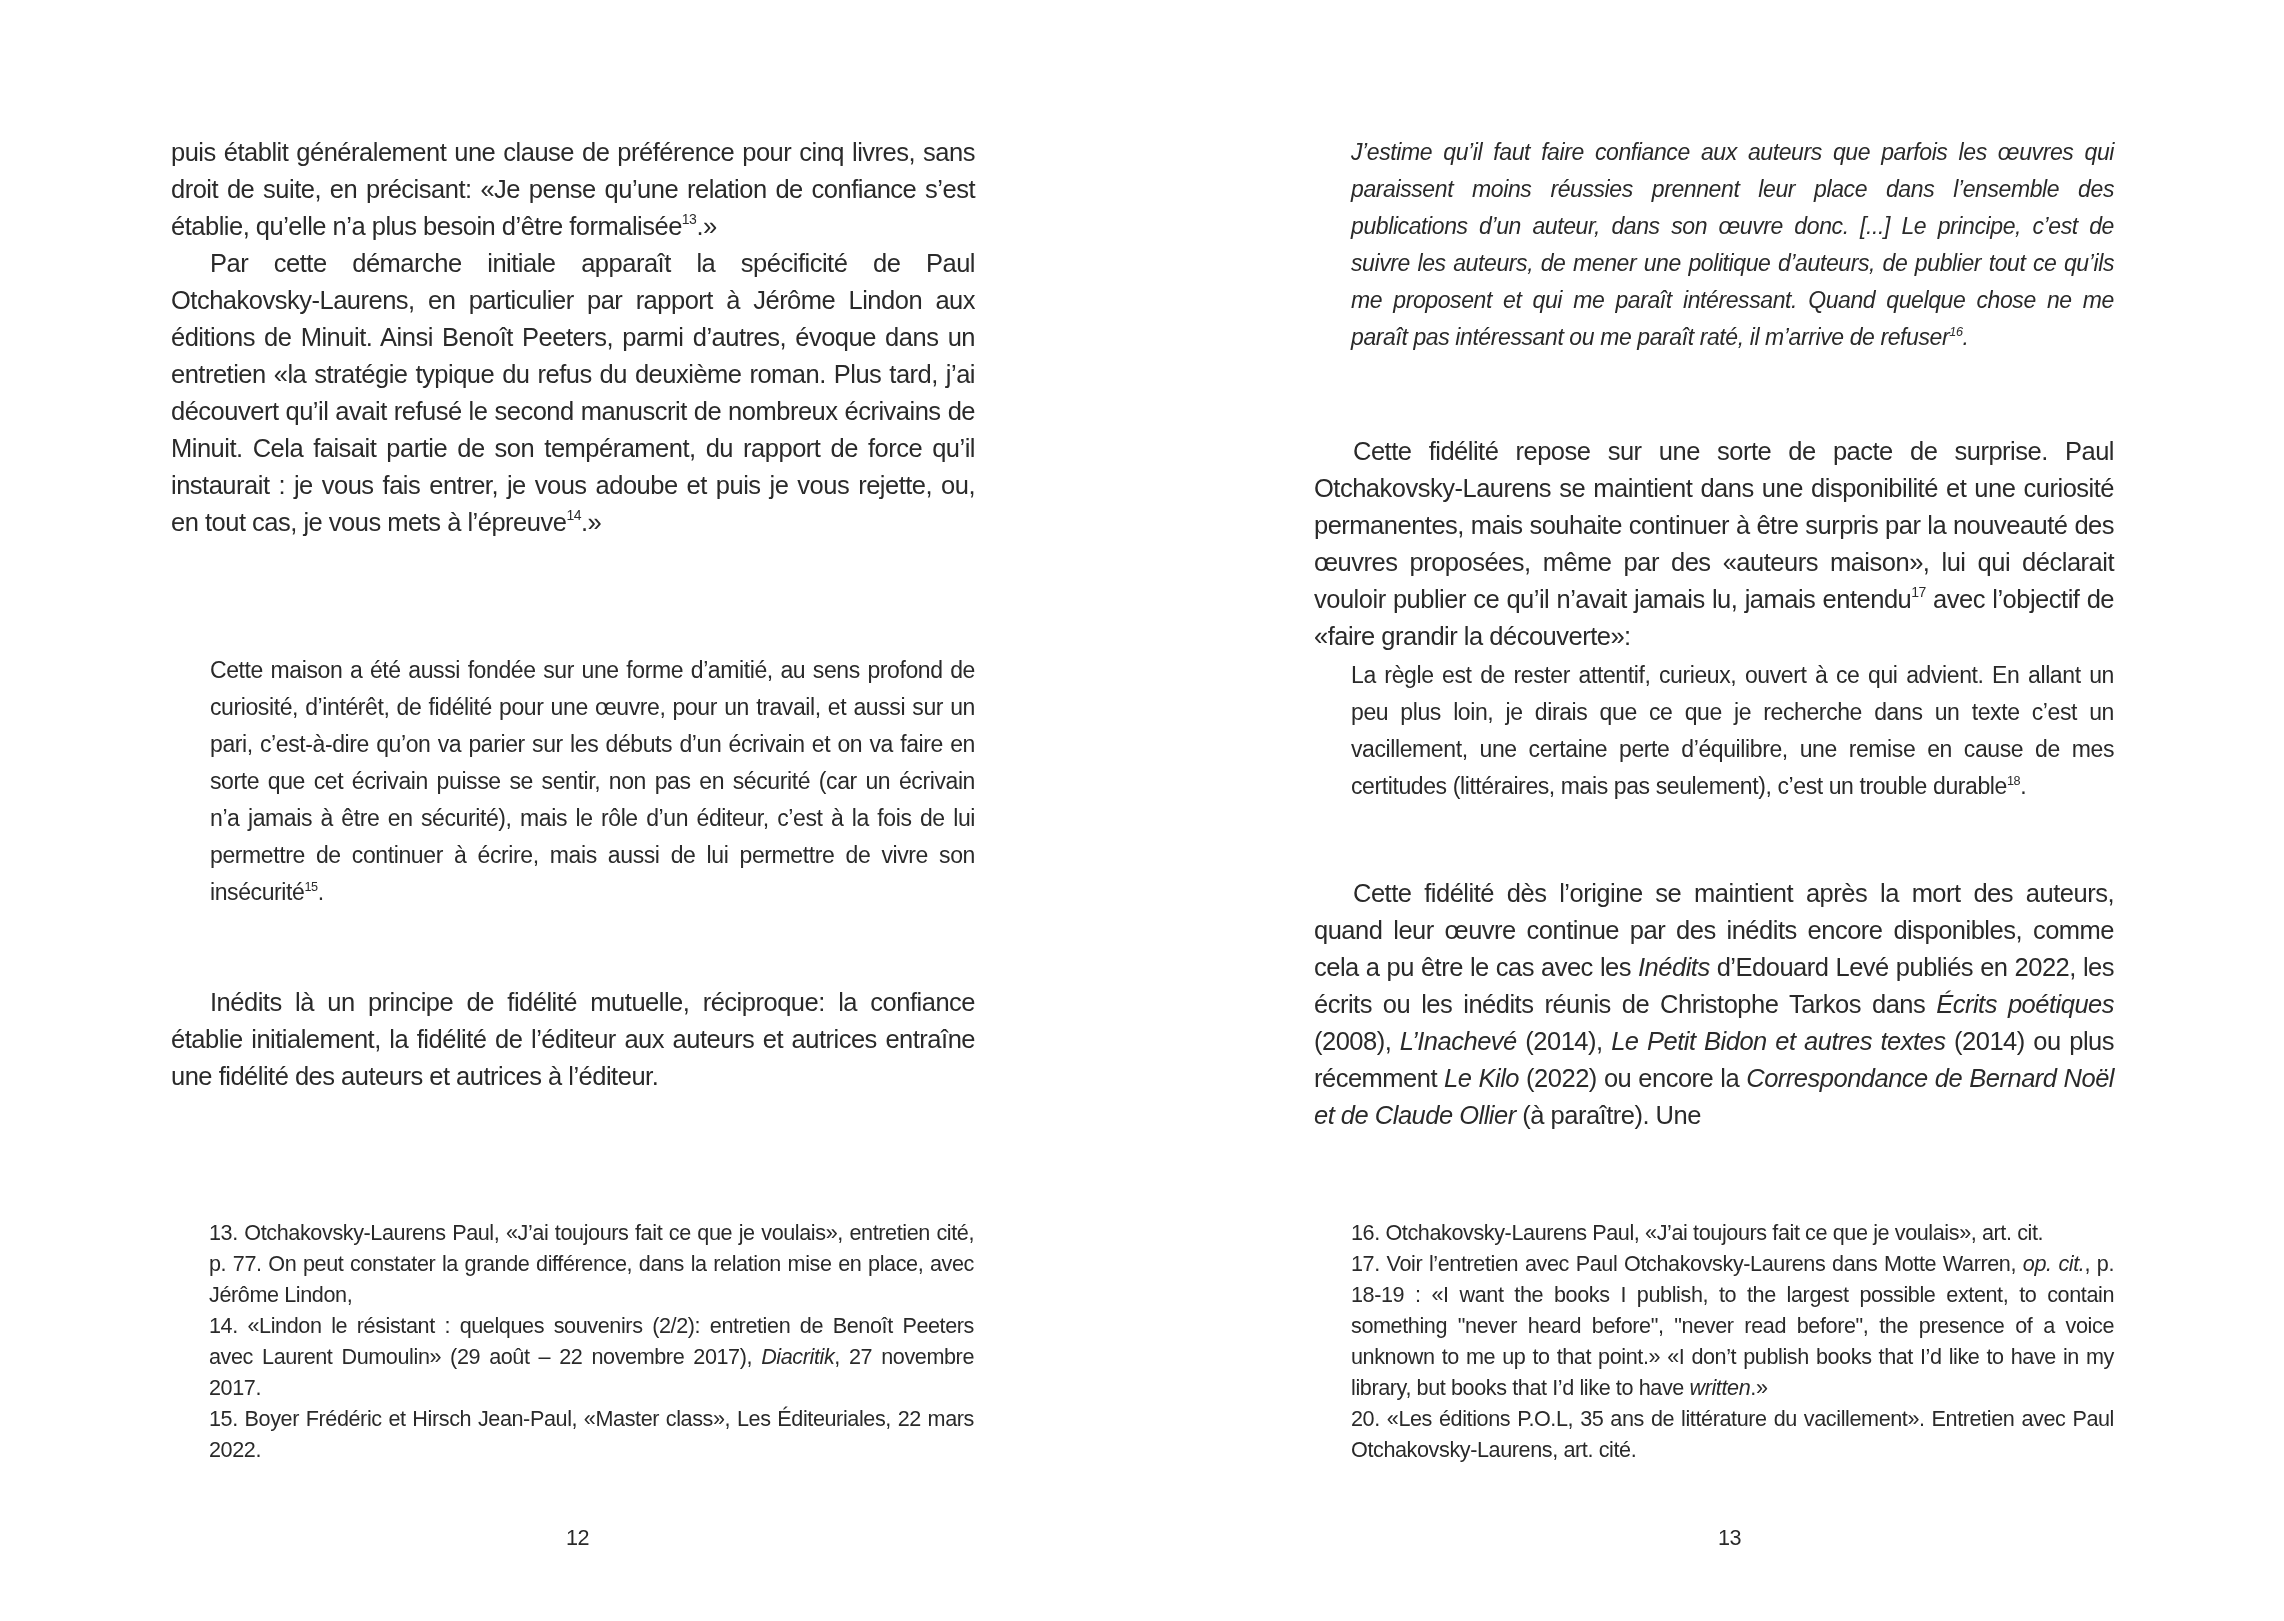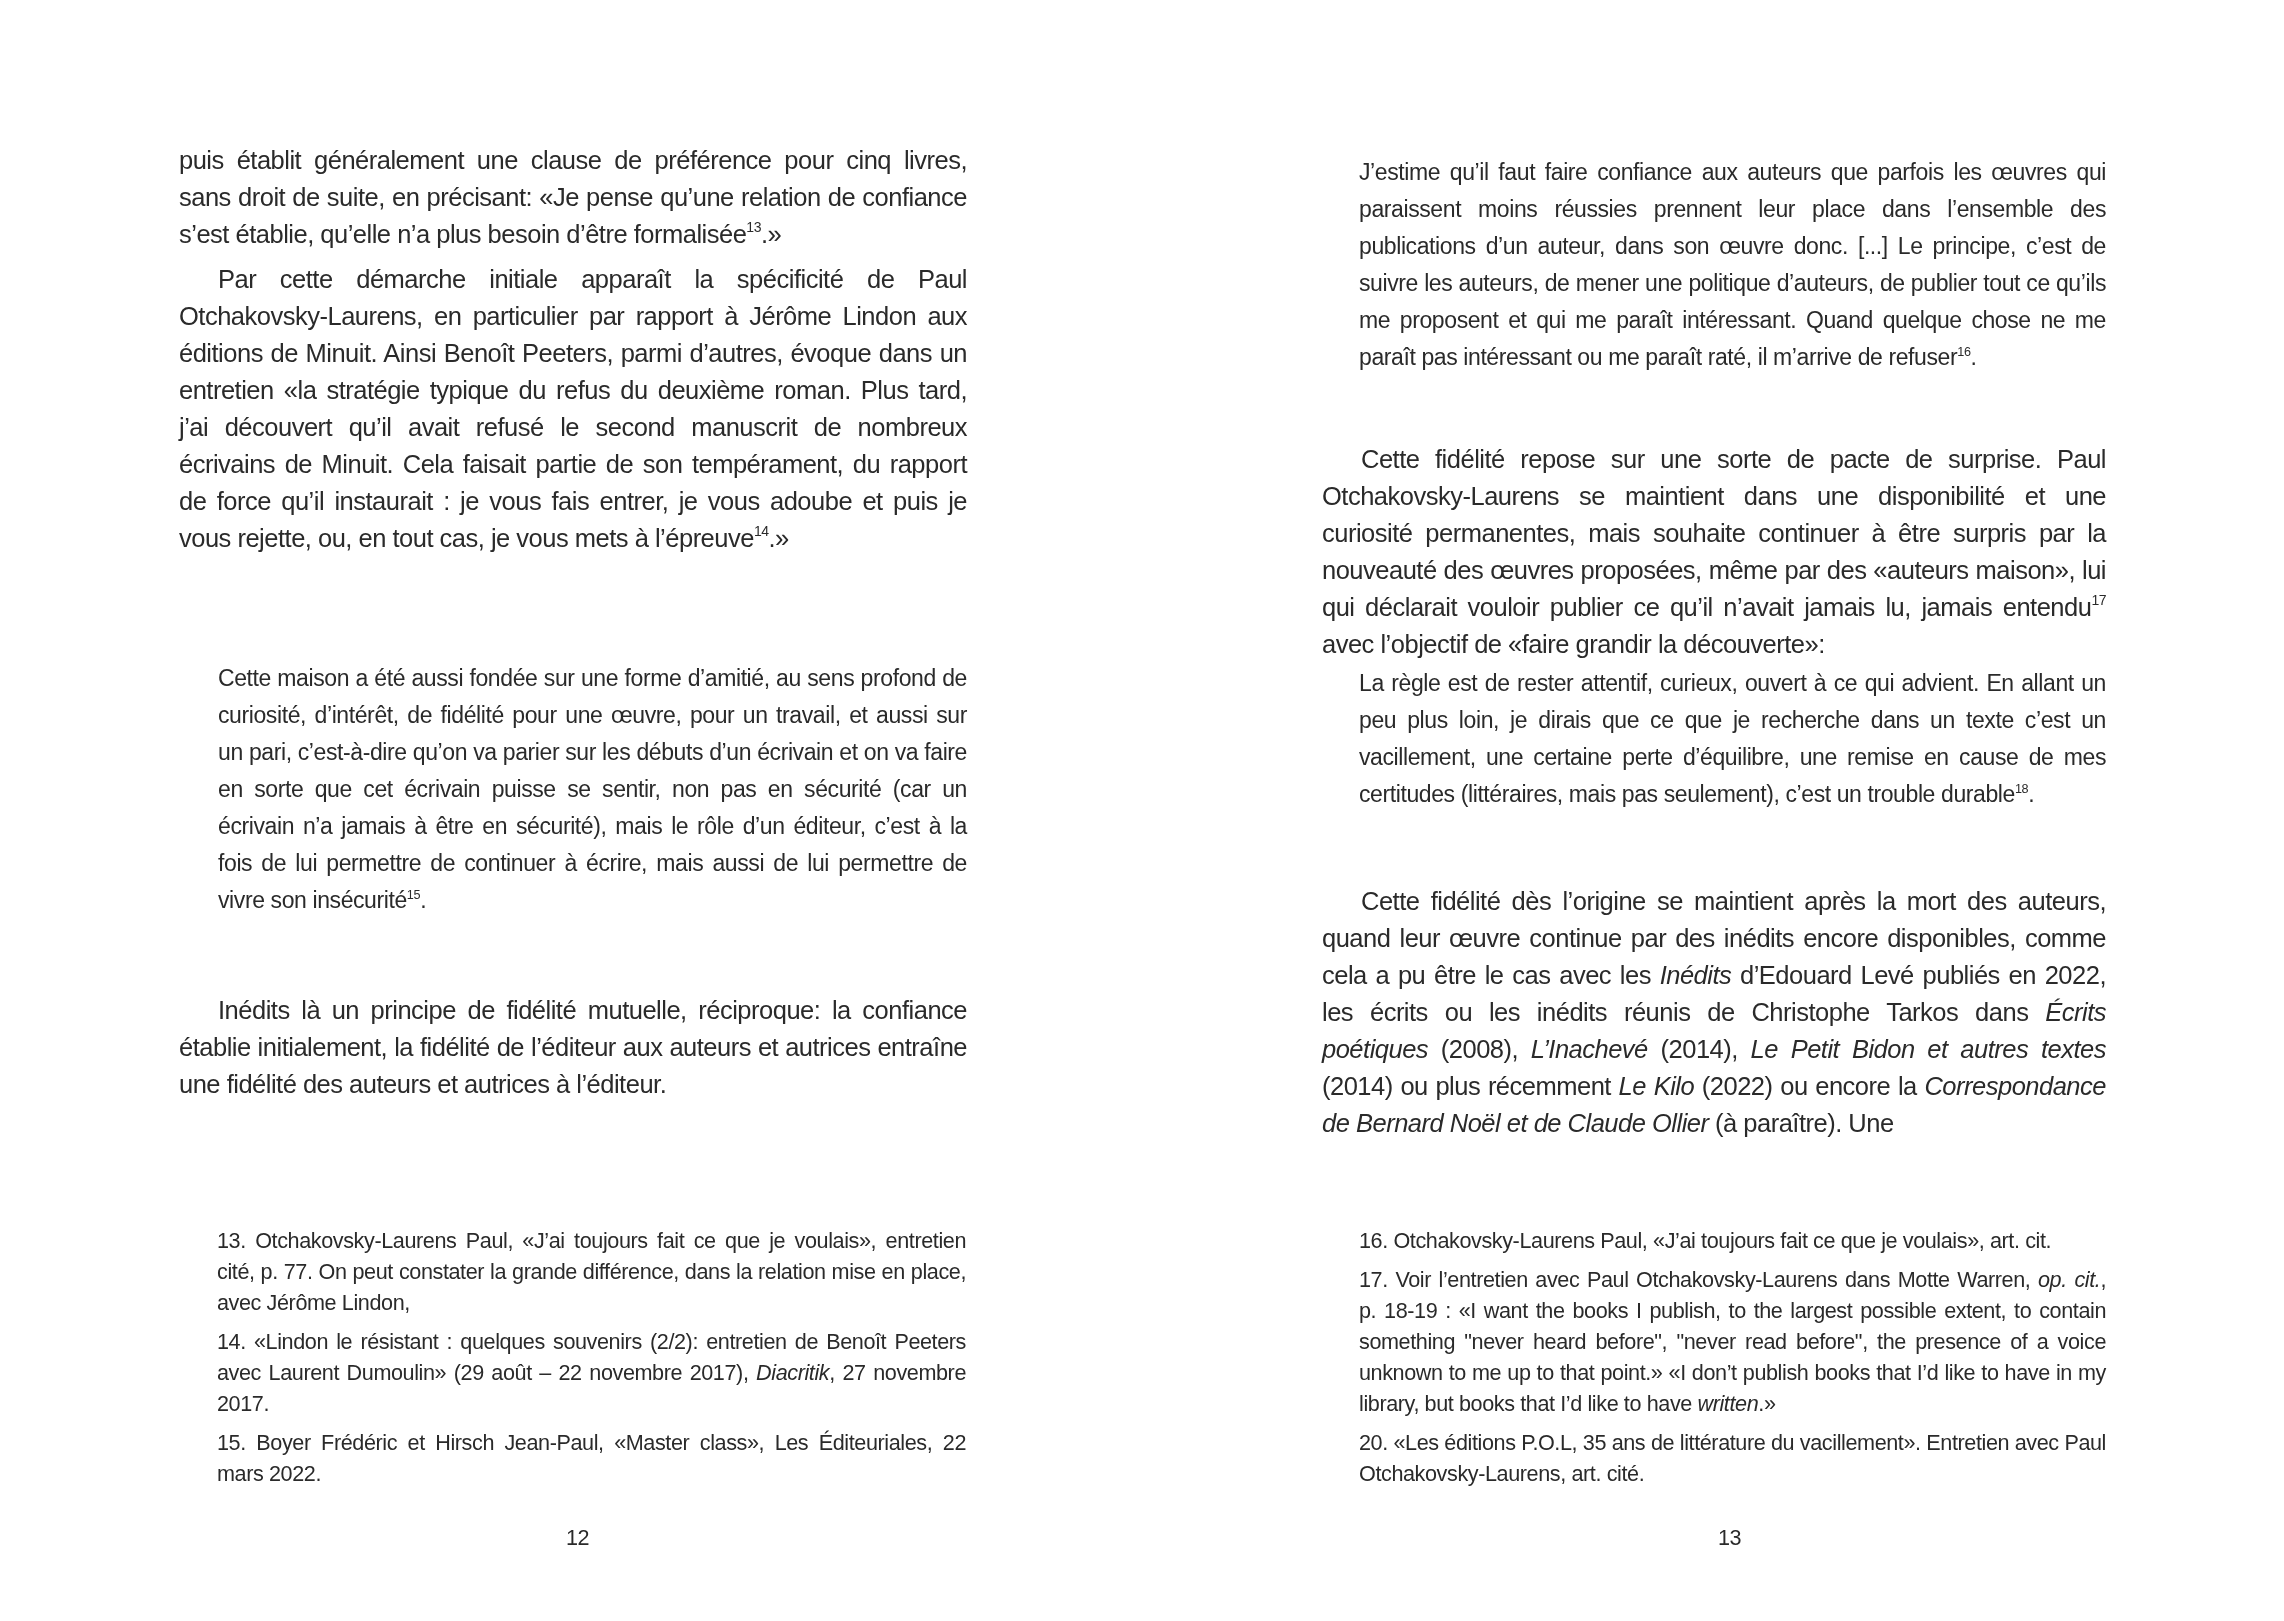--- a/index.html
+++ b/index.html
@@ -1,20 +1,20 @@
 <!DOCTYPE html>
 <html><head>
 <meta charset="utf-8">
 <style>
   html, body { margin:0; padding:0; background:#ffffff; }
   body { width:2285px; height:1621px; position:relative; overflow:hidden;
          font-family:"Liberation Sans", "DejaVu Sans", sans-serif; color:#2a2a2a; }
   .page { position:absolute; top:0; height:1621px; }
   .col { position:absolute; }
-  p { margin:8px; }
+  p { margin:0; }
   .main p { font-size:25.5px; line-height:37px; text-align:justify; letter-spacing:-0.5px; }
   .main p.indent { text-indent:39px; }
   .bq p { font-size:23px; line-height:37px; text-align:justify; letter-spacing:-0.4px; }
   .fn p { font-size:21.6px; line-height:31px; text-align:justify; letter-spacing:-0.4px; }
   sup { font-size:0.55em; line-height:0; vertical-align:0.75em; }
   i { font-style:italic; }
   .pnum { position:absolute; top:1525px; font-size:21.6px; letter-spacing:-0.5px; }
 </style>
 </head>
 <body>
@@ -36,21 +36,21 @@
   <div class="col fn" style="left:209px; top:1217px; width:765px;">
     <p>13. Otchakovsky-Laurens Paul, «J’ai toujours fait ce que je voulais», entretien cité, p. 77. On peut constater la grande différence, dans la relation mise en place, avec Jérôme Lindon,</p>
     <p><span>14. «Lindon le résistant : quelques souvenirs (2/2): entretien de Benoît Peeters avec Laurent Dumoulin» (29 août – 22 novembre 2017), </span><i>Diacritik</i><span>, 27 novembre 2017.</span></p>
     <p>15. Boyer Frédéric et Hirsch Jean-Paul, «Master class», Les Éditeuriales, 22 mars 2022.</p>
   </div>
 
   <div class="pnum" style="left:566px;">12</div>
 </div>
 
 <div class="page" style="left:1142px; width:1143px;">
-  <div class="col bq" style="left:209px; top:146px; width:763px;">
+  <div class="col bq" style="left:209px; top:134px; width:763px;font-style:italic;">
     <p><span>J’estime qu’il faut faire confiance aux auteurs que parfois les œuvres qui paraissent moins réussies prennent leur place dans l’ensemble des publications d’un auteur, dans son œuvre donc. [...] Le principe, c’est de suivre les auteurs, de mener une politique d’auteurs, de publier tout ce qu’ils me proposent et qui me paraît intéressant. Quand quelque chose ne me paraît pas intéressant ou me paraît raté, il m’arrive de refuser</span><sup>16</sup><span>.</span></p>
   </div>
 
   <div class="col main" style="left:172px; top:433px; width:800px;">
     <p class="indent"><span>Cette fidélité repose sur une sorte de pacte de surprise. Paul Otchakovsky-Laurens se maintient dans une disponibilité et une curiosité permanentes, mais souhaite continuer à être surpris par la nouveauté des œuvres proposées, même par des «auteurs maison», lui qui déclarait vouloir publier ce qu’il n’avait jamais lu, jamais entendu</span><sup>17</sup><span> avec l’objectif de «faire grandir la découverte»:</span></p>
   </div>
 
   <div class="col bq" style="left:209px; top:657px; width:763px;">
     <p><span>La règle est de rester attentif, curieux, ouvert à ce qui advient. En allant un peu plus loin, je dirais que ce que je recherche dans un texte c’est un vacillement, une certaine perte d’équilibre, une remise en cause de mes certitudes (littéraires, mais pas seulement), c’est un trouble durable</span><sup>18</sup><span>.</span></p>
   </div>

